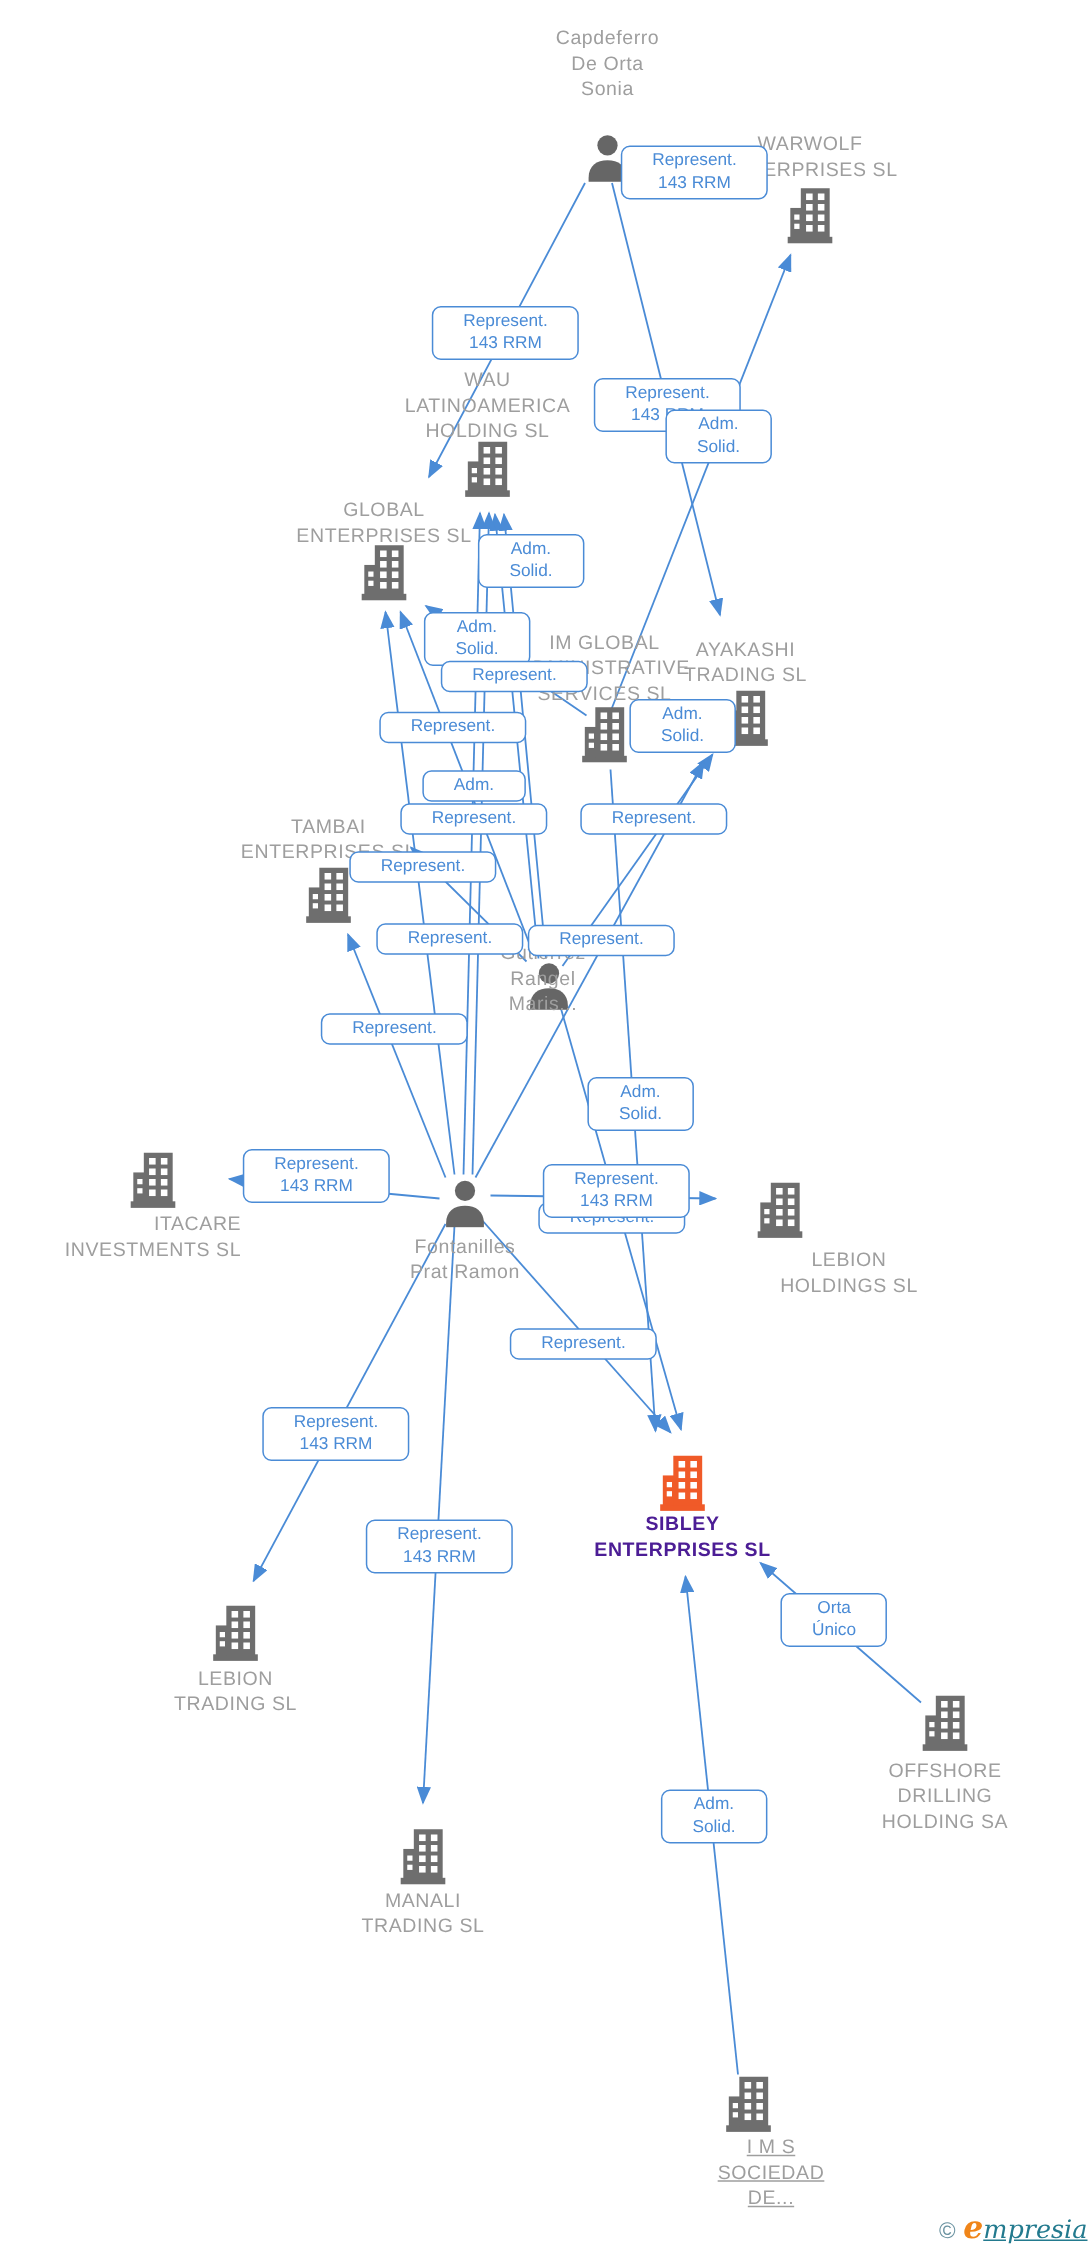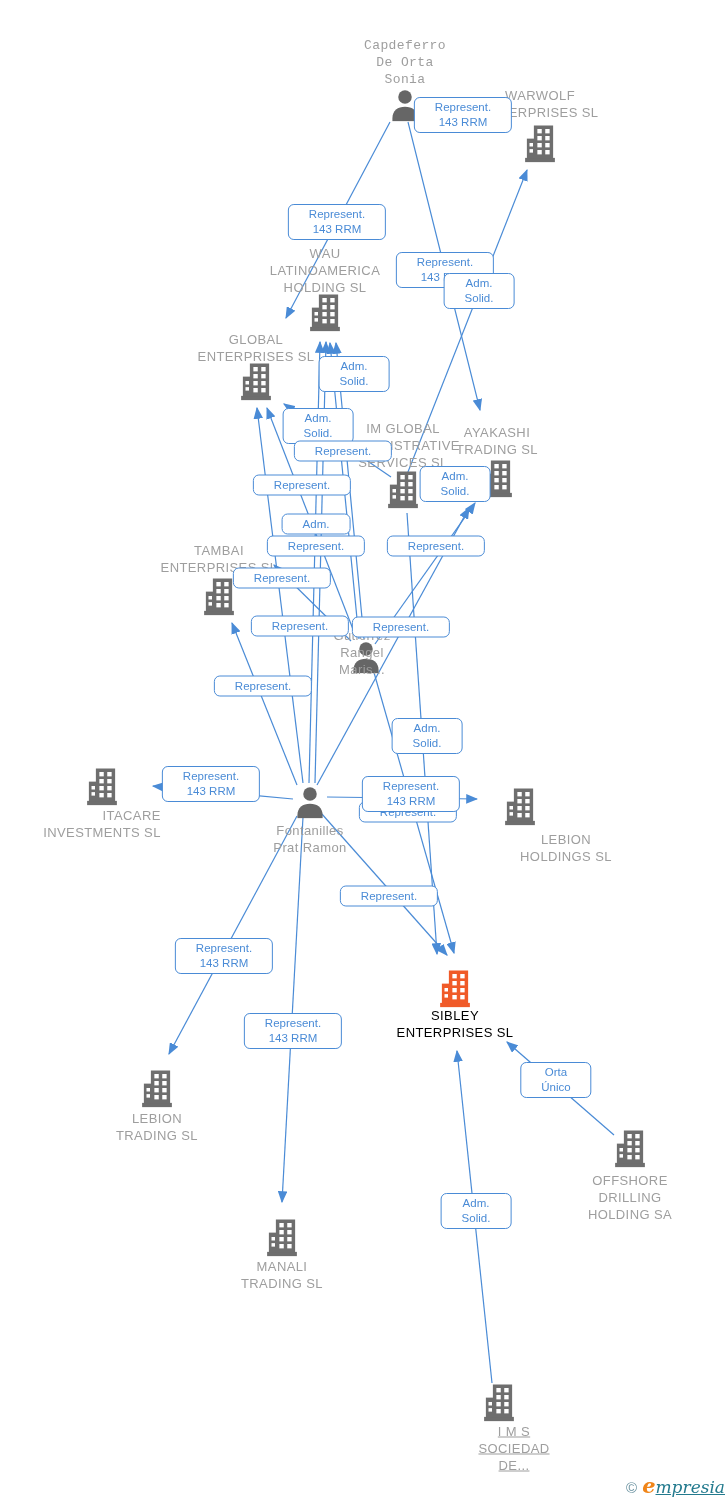--- a/index.html
+++ b/index.html
@@ -8,21 +8,21 @@
   }
   html,body{margin:0;padding:0;background:#fff;}
   body{width:728px;height:1500px;position:relative;overflow:hidden;
        font-family:"Liberation Sans",sans-serif;}
   #edges{position:absolute;left:0;top:0;z-index:1;}
   .edge{stroke:var(--blue);stroke-width:1.2;fill:none;}
   .icon{position:absolute;transform:translate(-50%,-50%);z-index:2;line-height:0;}
   .node-label{position:absolute;transform:translate(-50%,-50%);z-index:2;
     text-align:center;font-size:13px;line-height:17px;color:var(--nodegray);
     white-space:nowrap;letter-spacing:.4px;}
-  .node-label.hl{font-weight:normal;color:#000000;}
+  .node-label.hl{font-weight:bold;color:#4c1d95;}
   .elabel{position:absolute;transform:translate(-50%,-50%);z-index:3;
     background:#fff;border:1.5px solid var(--blue);border-radius:6px;
     color:var(--blue);font-size:11.5px;line-height:15px;padding:2px 20px;
     text-align:center;white-space:nowrap;}
   #watermark{position:absolute;right:3px;bottom:4px;z-index:4;display:flex;
     align-items:baseline;}
   #watermark .cp{color:#6b93a1;font-size:15px;margin-right:5px;}
   #watermark .e{color:#f08519;font-family:"DejaVu Serif",serif;
     font-style:italic;font-size:21px;font-weight:bold;line-height:1;}
   #watermark .rest{color:#237a8e;font-family:"DejaVu Serif",serif;
@@ -62,21 +62,21 @@
       <line x1="492" y1="1383" x2="457" y2="1051" class="edge" marker-end="url(#arr)"></line>
       <line x1="614" y1="1135" x2="507" y2="1042" class="edge" marker-end="url(#arr)"></line>
     </g>
 </svg>
 
 <div id="nodes">
     <div class="icon" style="left: 405px; top: 105px;"><svg viewBox="0 0 40 36" width="36" height="33">
         <circle cx="20" cy="9" r="7.5" fill="#666666"></circle>
         <path d="M6,36 v-3 c0,-9 6,-13 14,-13 s14,4 14,13 v3 z" fill="#666666"></path>
       </svg></div>
-    <div class="node-label" style="left: 405px; top: 62px; font-family: Liberation Mono, monospace;">
+    <div class="node-label" style="left: 405px; top: 42px;">
       <div>Capdeferro</div>
       <div>De Orta</div>
       <div>Sonia</div>
     </div>
     <div class="icon" style="left: 540px; top: 143px;"><svg viewBox="0 0 40 44" width="35" height="39">
         <g fill="#6e6e6e">
           <rect x="3" y="39" width="34" height="5"></rect>
           <rect x="5" y="17" width="12" height="23"></rect>
           <rect x="13" y="2" width="22" height="38"></rect>
         </g>

